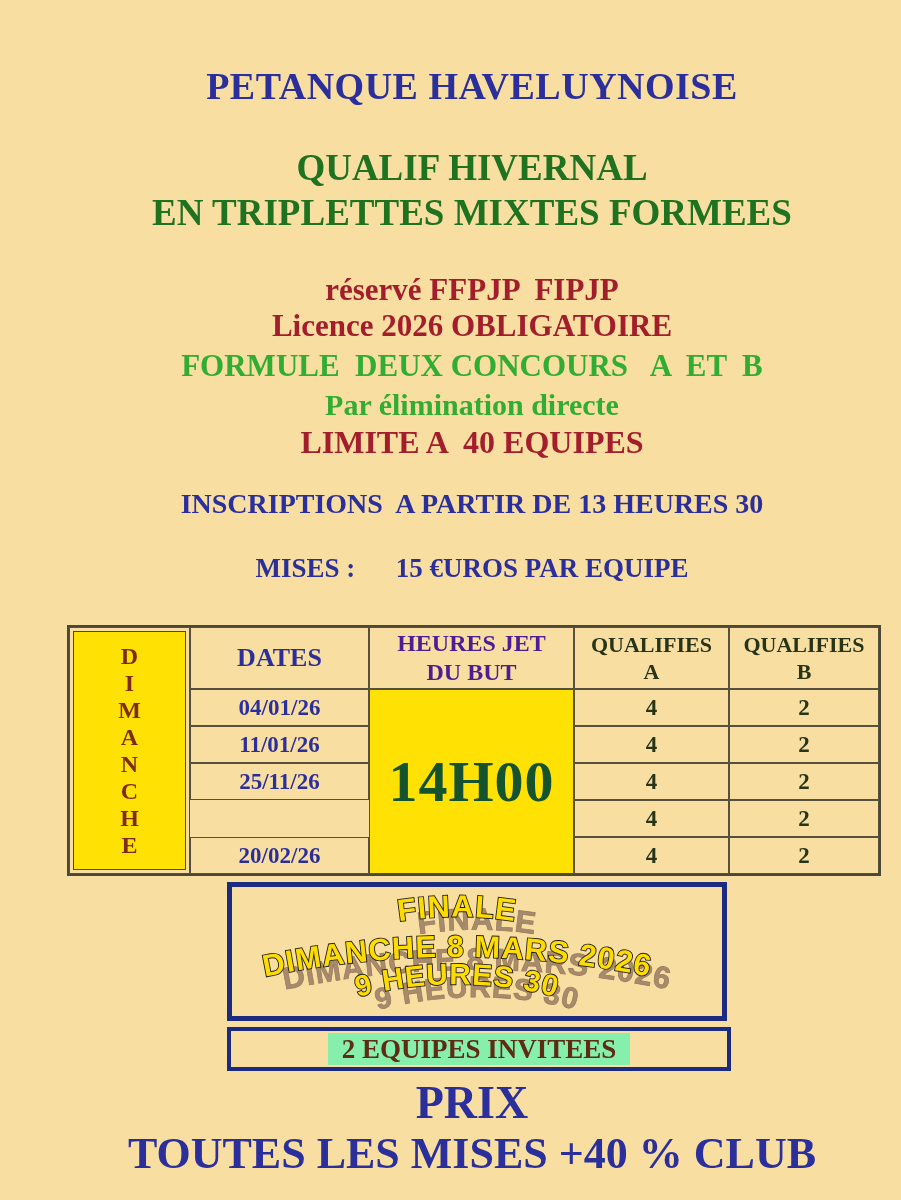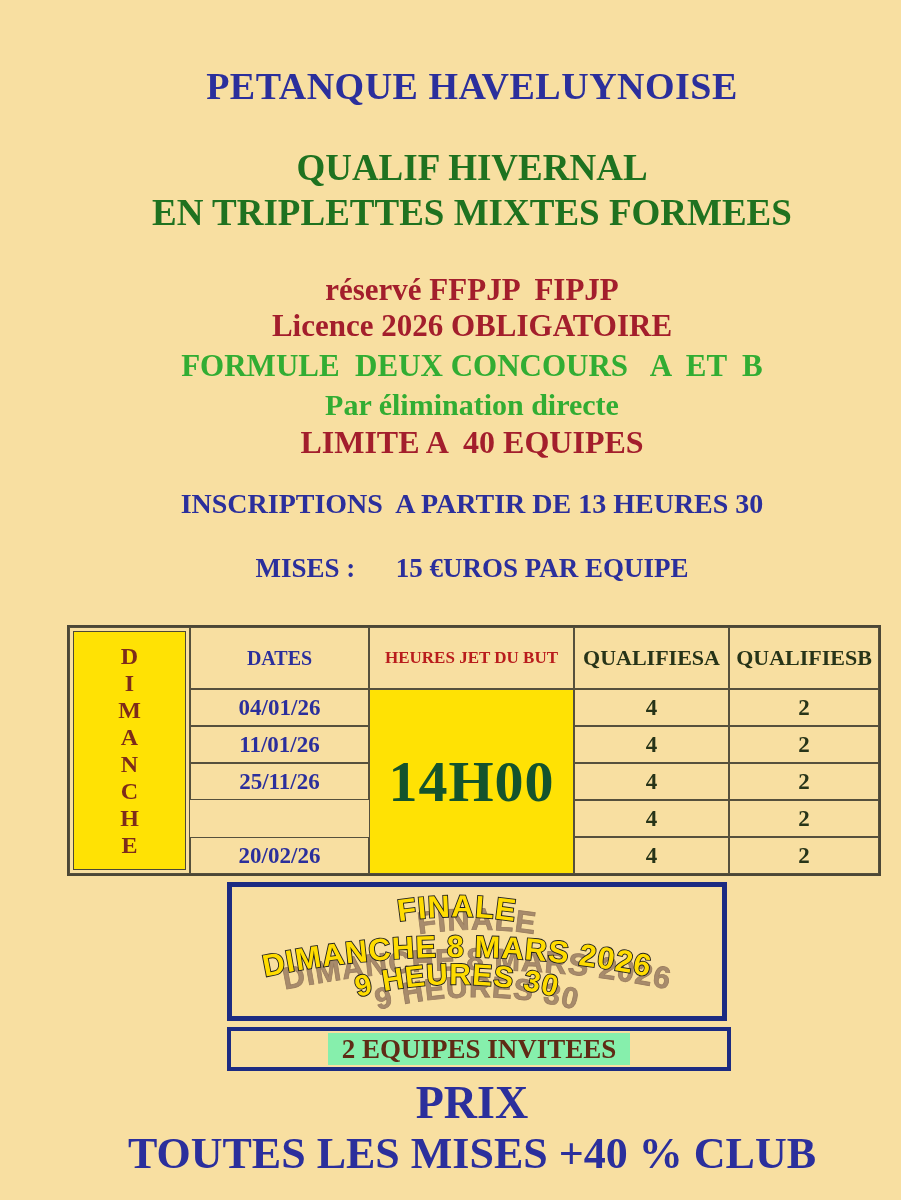--- a/index.html
+++ b/index.html
@@ -42,25 +42,25 @@
     display:flex; align-items:center; justify-content:center;
     font-weight:bold; text-align:center;
   }
   .day-cell  { grid-area:1/1/7/2; padding:3px; }
   .day-inner {
     width:100%; height:100%;
     background:#FFE204; border:1px solid #4C4736; box-sizing:border-box;
     display:flex; flex-direction:column; align-items:center; justify-content:center;
     color:#7D2C1A; font-size:24px; line-height:27px; font-weight:bold;
   }
-  .h-dates  { grid-area:1/2/2/3; color:#2B2F9C; font-size:20px; }
-  .h-heures { grid-area:1/3/2/4; color:#b91c1c; font-size:17px; line-height:1.2; padding:0 8px; }
+  .h-dates  { grid-area:1/2/2/3; color:#2B2F9C; font-size:26px; }
+  .h-heures { grid-area:1/3/2/4; color:#4c1d95; font-size:24px; line-height:1.2; padding:0 8px; }
   .h-qa     { grid-area:1/4/2/5; }
   .h-qb     { grid-area:1/5/2/6; }
-  .h-q      { flex-direction:row; color:#273418; font-size:22px; line-height:1.25; }
+  .h-q      { flex-direction:column; color:#273418; font-size:22px; line-height:1.25; }
   .heure-cell {
     grid-area:2/3/7/4;
     background:#FFE204; color:#14532d;
     font-size:58px; letter-spacing:1px;
   }
   .date-cell { color:#2B2F9C; font-size:23px; }
   .num-cell  { color:#273418; font-size:23px; }
   .r0 { grid-row:2; } .r1 { grid-row:3;text-align:right; } .r2 { grid-row:4; } .r3 { grid-row:5; } .r4 { grid-row:6; }
   .c-date { grid-column:2; } .c-a { grid-column:4; } .c-b { grid-column:5; }
 

